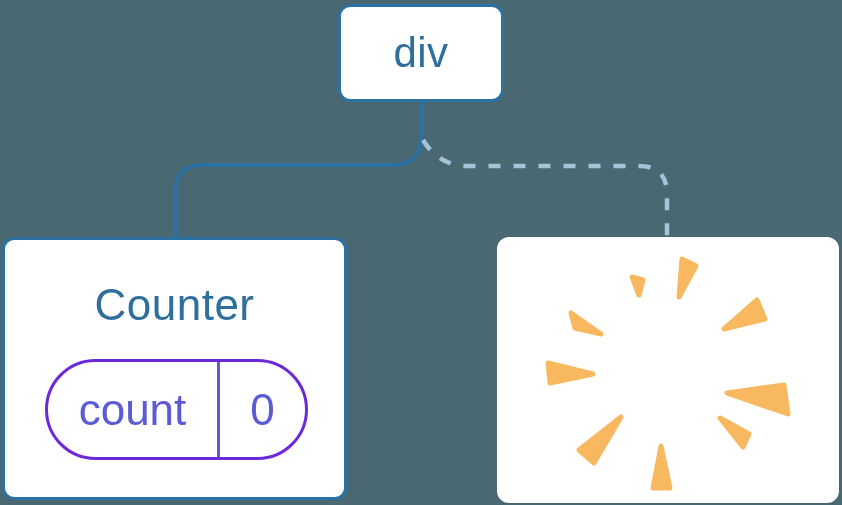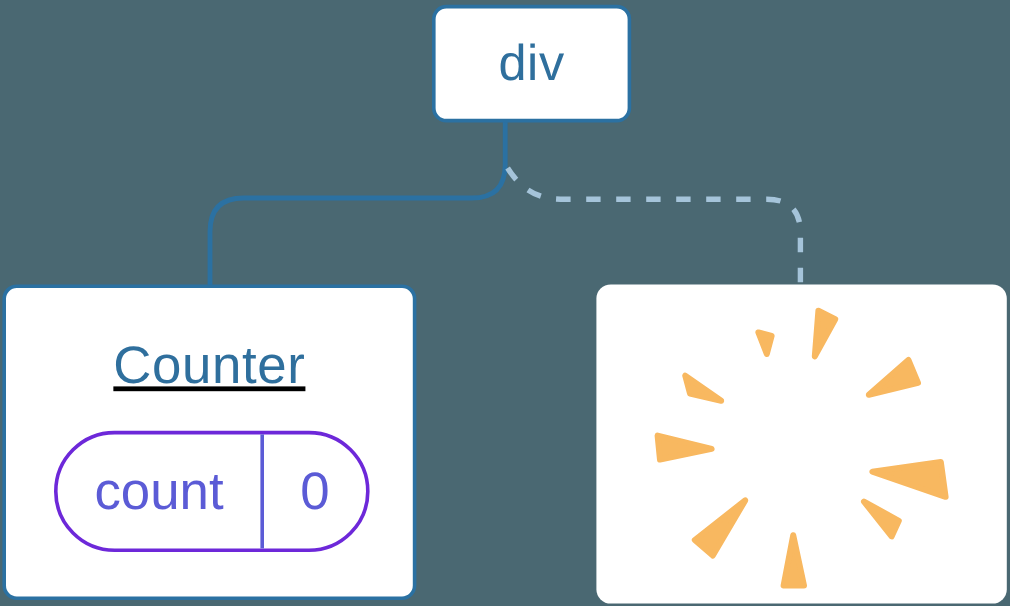--- a/index.html
+++ b/index.html
@@ -15,28 +15,28 @@
   }
   .node {
     position:absolute;
     background:#ffffff;
     border-radius:12px;
     box-sizing:border-box;
   }
   .node.bordered { border:3px solid #2b71a2; }
   .node-div {
     left:338px; top:4px; width:166px; height:98px;
-    display:flex; align-items:center; justify-content:center;margin-left:22px;
+    display:flex; align-items:center; justify-content:center;
   }
   .node-div .node-label {
     color:#2f6f9d; font-size:42px; font-weight:500; letter-spacing:0.5px;
   }
   .node-counter {
     left:2px; top:237px; width:345px; height:263px;
-    display:flex; flex-direction:column; align-items:center;text-decoration:underline;
+    display:flex; flex-direction:column; align-items:center;
   }
   .counter-title {
     margin-top:40px;
     color:#2f6f9d; font-size:44px; font-weight:500; letter-spacing:0.5px;
   }
   .state-pill {
     position:absolute; left:40px; top:119px;
     width:263px; height:101px;
     border:3px solid #6d28d9;
     border-radius:52px;

